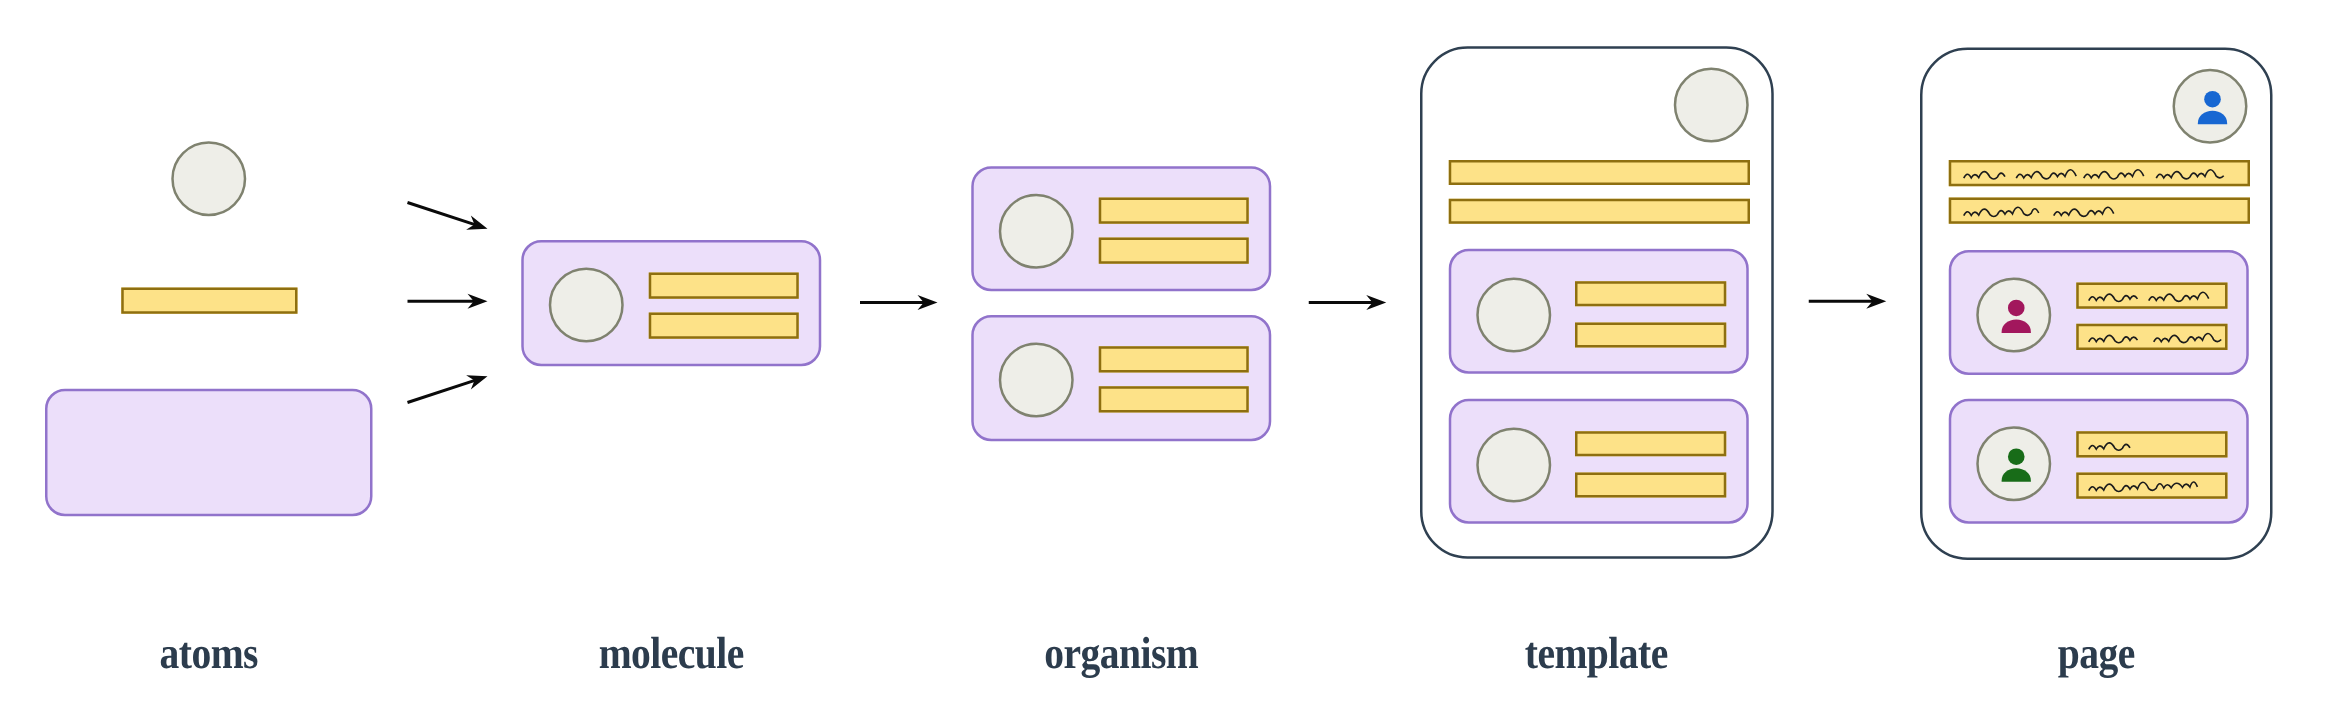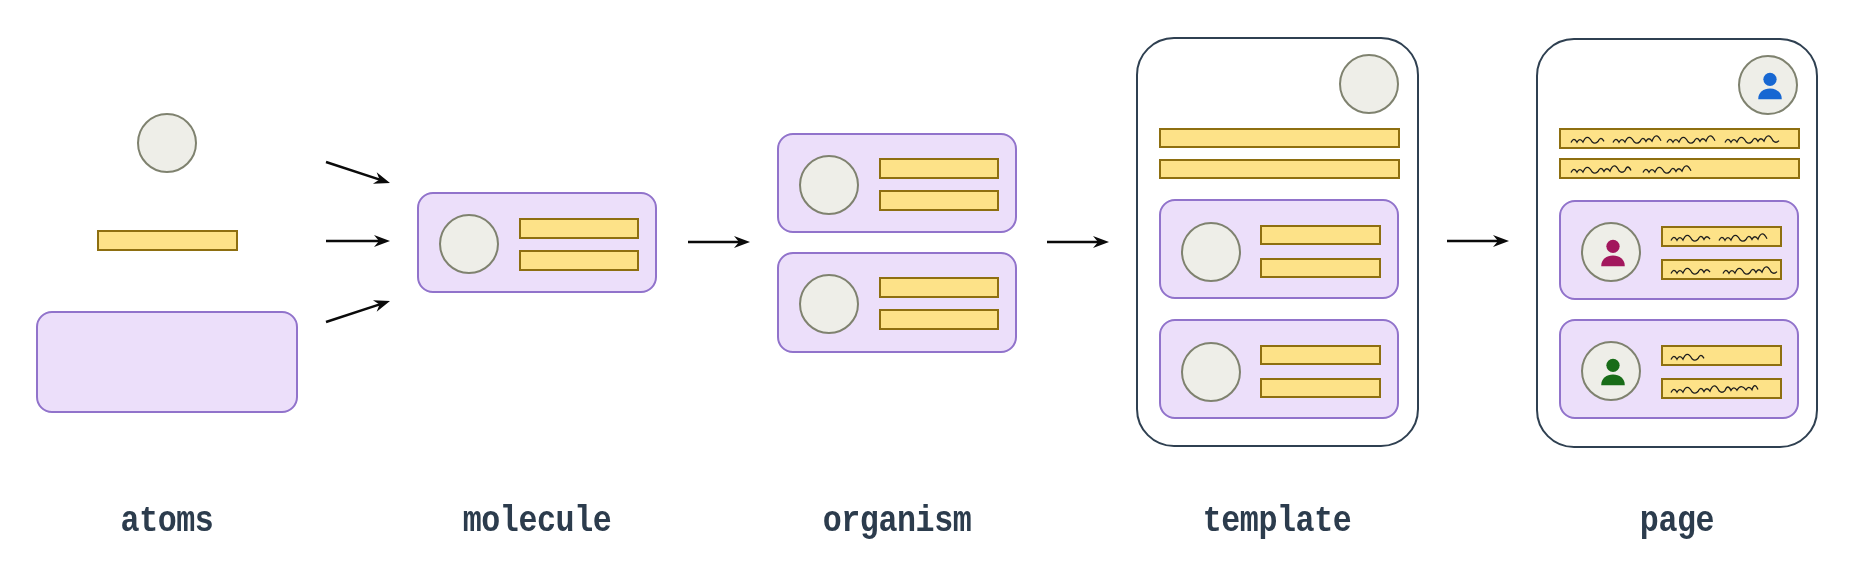--- a/index.html
+++ b/index.html
@@ -5,21 +5,21 @@
   :root{
     --yellow-fill:#FDE288; --yellow-border:#8E6F10;
     --purple-fill:#ECDFFA; --purple-border:#9173CB;
     --circle-fill:#EEEEE8; --circle-border:#7F826F;
     --frame-border:#2F4051; --label-color:#2C3C4D; --arrow-color:#0A0A0A;
     --person-blue:#1767D2; --person-magenta:#A2175D; --person-green:#186C18;
     --scribble:#1C1C1C;
   }
   html,body{margin:0;padding:0;background:#ffffff;}
   .canvas{position:relative;width:1862px;height:572px;background:#ffffff;overflow:hidden;
-          font-family:Liberation Mono, monospace;}
+          font-family:Liberation Serif, serif;}
   .abs{position:absolute;box-sizing:border-box;}
   .circle{background:var(--circle-fill);border:2px solid var(--circle-border);border-radius:50%;}
   .ybar{background:var(--yellow-fill);border:2px solid var(--yellow-border);}
   .pcard{background:var(--purple-fill);border:2px solid var(--purple-border);border-radius:16px;}
   .frame{background:#ffffff;border:2.5px solid var(--frame-border);border-radius:38px;}
   .stage-label{position:absolute;width:220px;text-align:center;color:var(--label-color);
                font-size:36px;font-weight:700;letter-spacing:-0.5px;transform:scaleX(0.88);}
   .overlay{position:absolute;left:0;top:0;width:1862px;height:572px;pointer-events:none;}
   .person{position:absolute;left:11px;top:10px;width:38px;height:38px;display:block;}
   .scribble-svg{position:absolute;left:0;top:0;width:100%;height:100%;display:block;}

